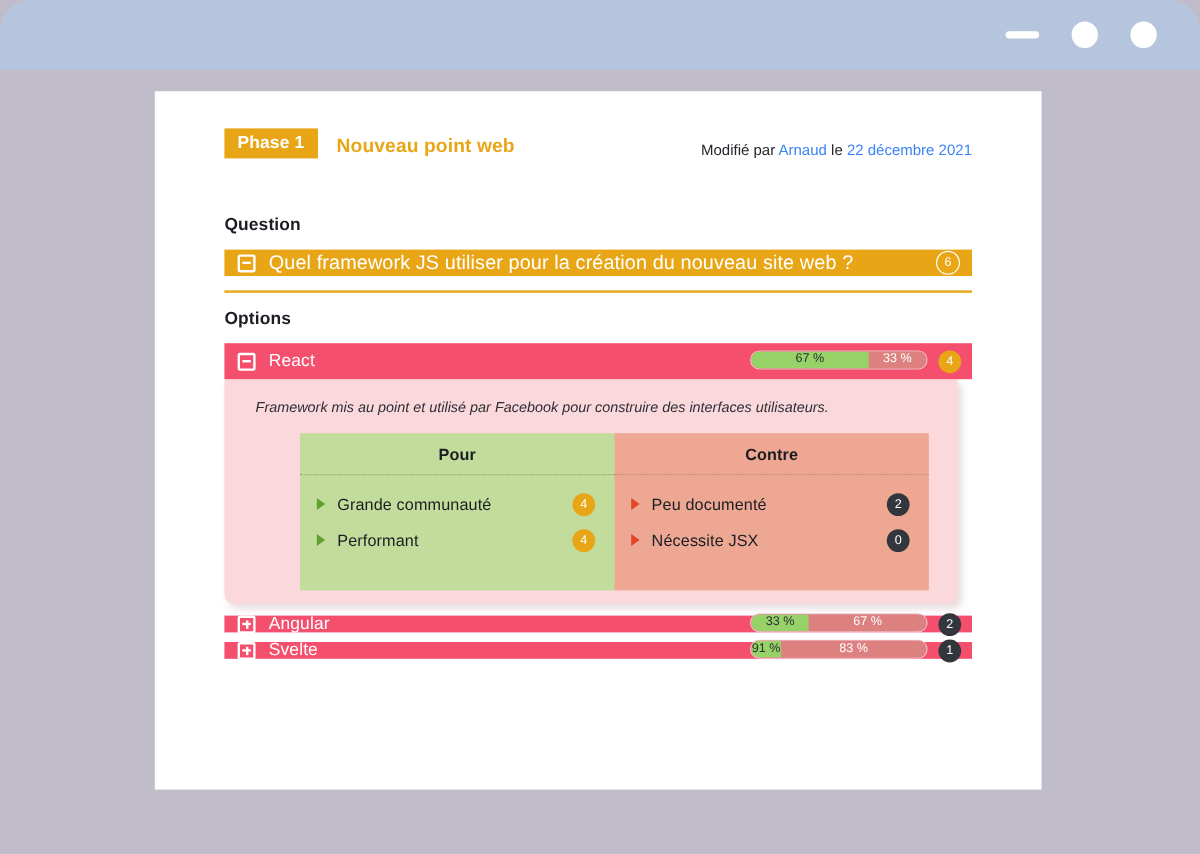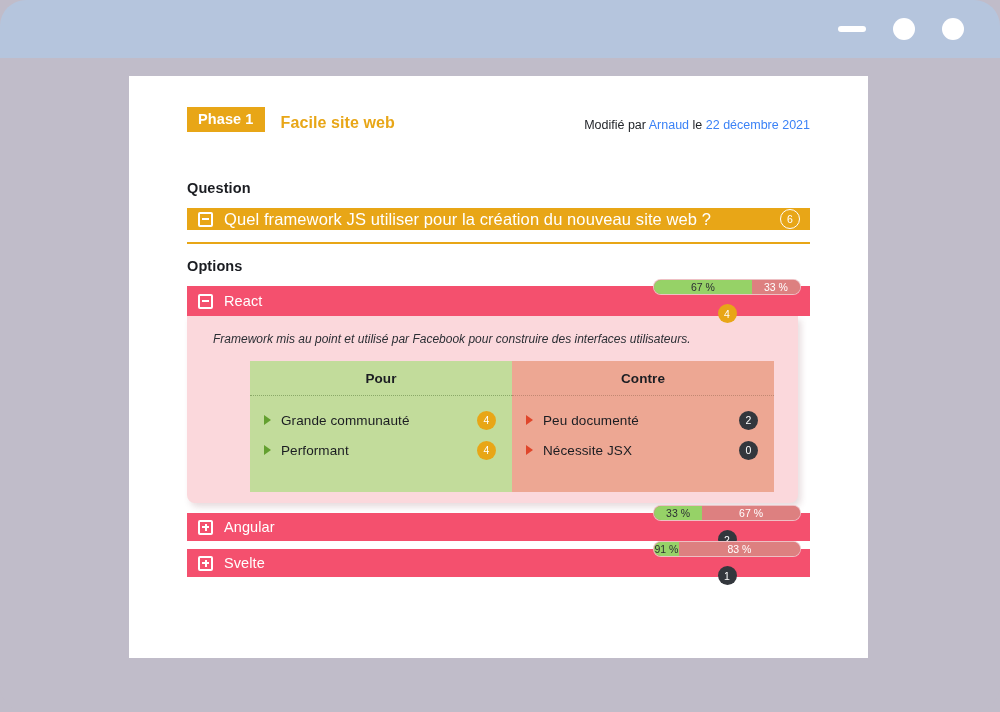--- a/index.html
+++ b/index.html
@@ -179,42 +179,41 @@
     height: 2px;
     background: #e8a617;
   }
 
   #options-label { margin-top: 14px; }
 
   
   #options-list { margin-top: 12px; }
 
   .option-bar {
-    height: 28px;
+    height: 14px;
     background: #f4506e;
     display: flex;
     align-items: center;
     padding: 0 9px 0 11px;
     position: relative;
   }
   .option-bar.expanded { height: 30px; }
 
   .option-name {
     color: #ffffff;
     font-size: 14.5px;
     margin-left: 11px;
     letter-spacing: .1px;
   }
 
   .bar-right {
     margin-left: auto;
     display: flex;
-    align-items: center;
+    align-items: flex-start;
     gap: 9px;
-    flex-direction: column;
   }
 
   .progress {
     width: 148px;
     height: 16px;
     border-radius: 9px;
     overflow: hidden;
     display: flex;
     border: 1px solid rgba(255,255,255,.55);
     background: #d9737d;
@@ -323,21 +322,21 @@
     <div class="win-btn-minimize"></div>
     <div class="win-btn-circle"></div>
     <div class="win-btn-circle"></div>
   </div>
 
   <div id="content-card">
     <div class="card-inner">
 
       <div id="doc-header">
         <div id="phase-badge">Phase 1</div>
-        <div id="doc-title">Facile site web</div>
+        <div id="doc-title">Nouveau point web</div>
         <div id="modified-line"><span>Modifié par </span><span class="hl">Arnaud</span><span> le </span><span class="hl">22 décembre 2021</span></div>
       </div>
 
       <div id="question-label" class="section-label">Question</div>
 
       <div id="question-bar">
         <div class="sq-toggle"></div>
         <div id="question-text">Quel framework JS utiliser pour la création du nouveau site web ?</div>
         <div id="question-count">6</div>
       </div>

